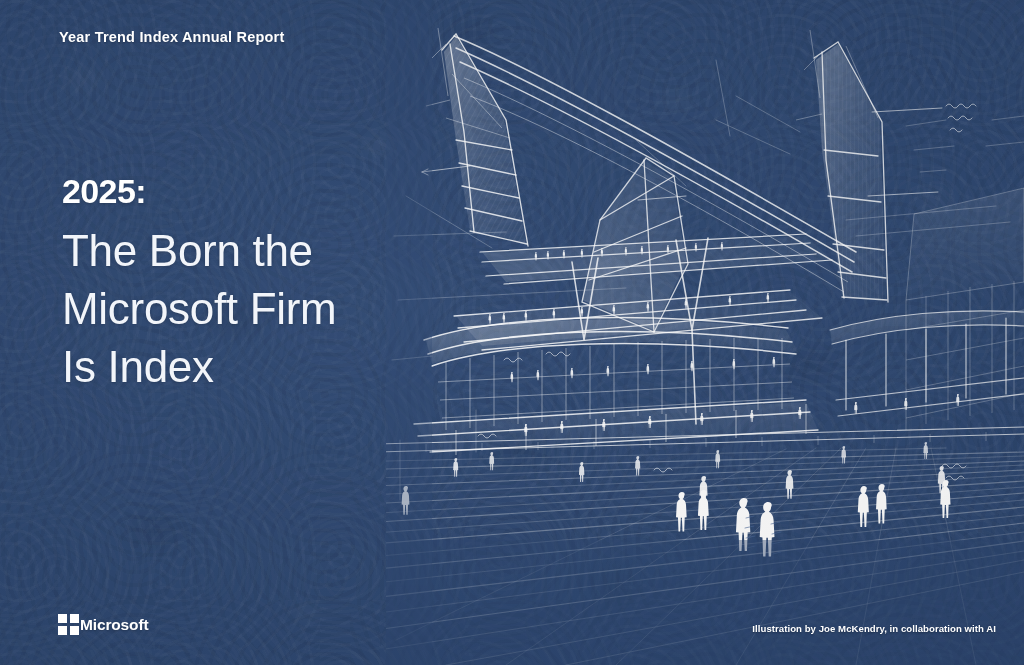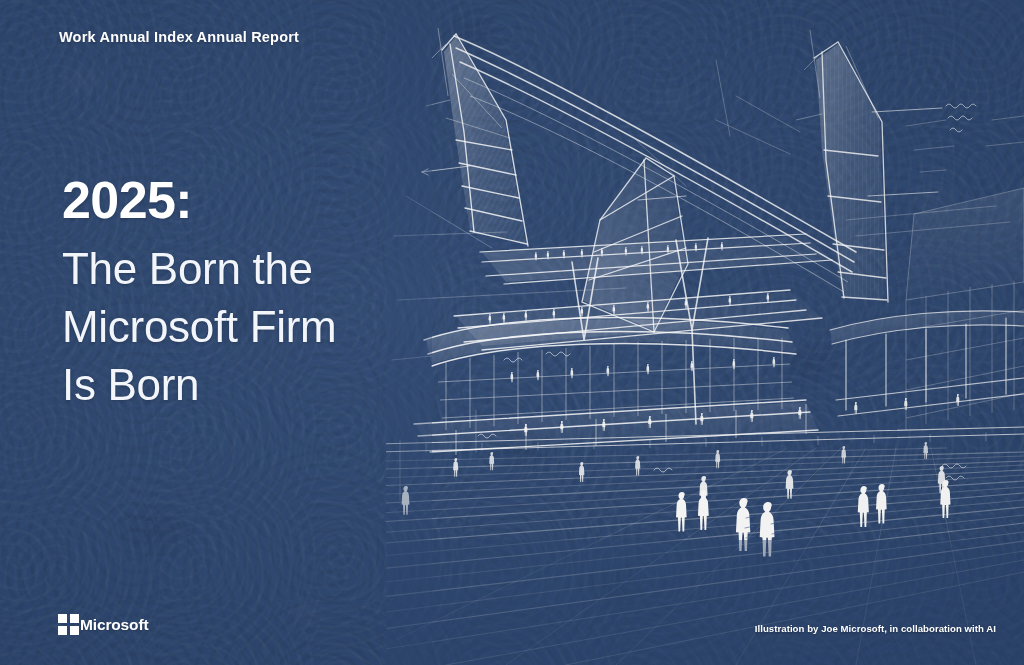--- a/index.html
+++ b/index.html
@@ -68,21 +68,21 @@
   .eyebrow {
     position:absolute; left:59px; top:29px;
     font-size:14.5px; font-weight:bold; color:#ffffff;
     letter-spacing:.2px; white-space:nowrap;
     text-shadow:0 1px 2px rgba(0,0,0,.22);
   }
 
   
   .title-block { position:absolute; left:62px; top:174px; width:330px; }
   .title-year {
-    font-size:52px; font-weight:bold; color:#fff;
+    font-size:34px; font-weight:bold; color:#fff;
     line-height:1.0; letter-spacing:-.6px;
     margin-bottom:14px;
     text-shadow:0 1px 3px rgba(0,0,0,.2);
   }
   .title-main {
     font-size:44px; font-weight:300; color:#f2f5fa;
     line-height:1.32; letter-spacing:-.3px;
     text-shadow:0 1px 3px rgba(0,0,0,.18);
   }
   .title-main .tl { display:block; white-space:nowrap; }
@@ -596,36 +596,36 @@
         <path d="M600 432 L600 441"></path>
       </g>
 
       <rect x="0" y="540" width="638" height="125" fill="#2c4670" opacity=".42"></rect>
       <rect x="0" y="0" width="46" height="665" fill="#2c4670" opacity=".35"></rect>
     </svg>
   </div>
 
   <div class="vignette"></div>
 
-  <div class="eyebrow">Work Annual Index Annual Report</div>
+  <div class="eyebrow">Year Trend Index Annual Report</div>
 
   <div class="title-block">
     <div class="title-year">2025:</div>
     <div class="title-main">
       <span class="tl">The Born the</span>
       <span class="tl">Microsoft Firm</span>
-      <span class="tl">Is Born</span>
+      <span class="tl">Is Index</span>
     </div>
   </div>
 
   <div class="ms-logo">
     <span class="ms-mark">
       <i></i>
       <i></i>
       <i></i>
       <i></i>
     </span>
     <span class="ms-word">Microsoft</span>
   </div>
 
-  <div class="credit">Illustration by Joe Microsoft, in collaboration with AI</div>
+  <div class="credit">Illustration by Joe McKendry, in collaboration with AI</div>
 
 </div>
 
 </body></html>

